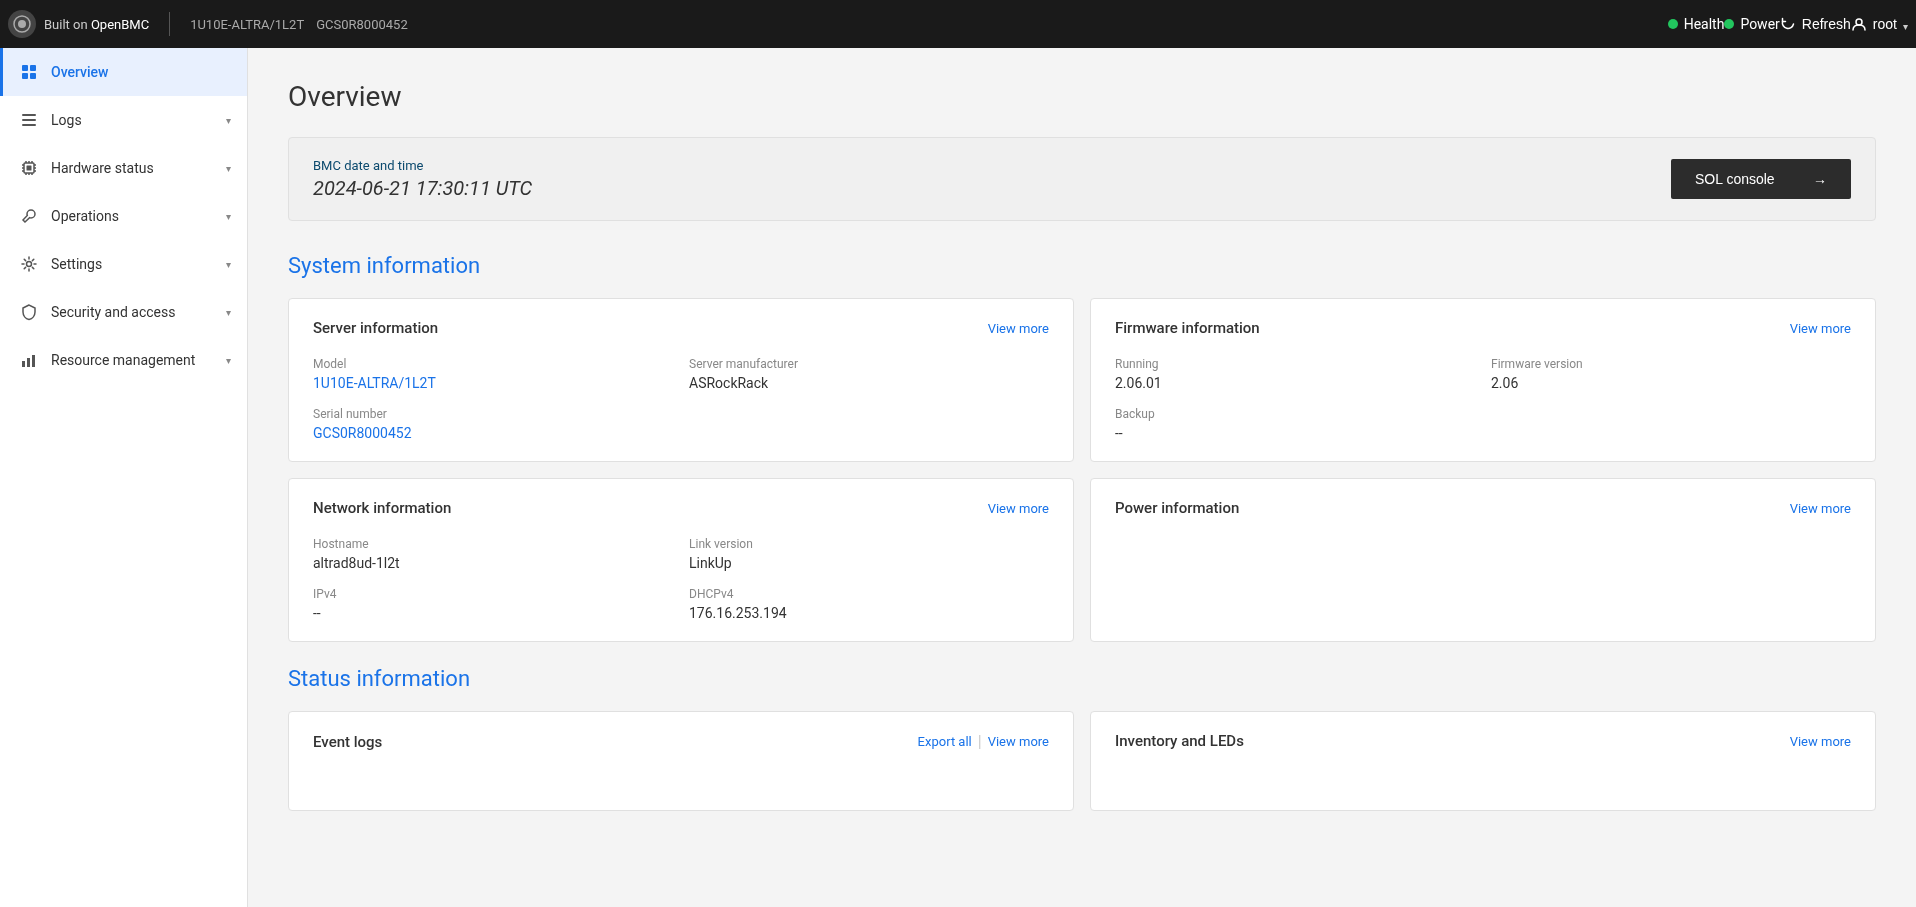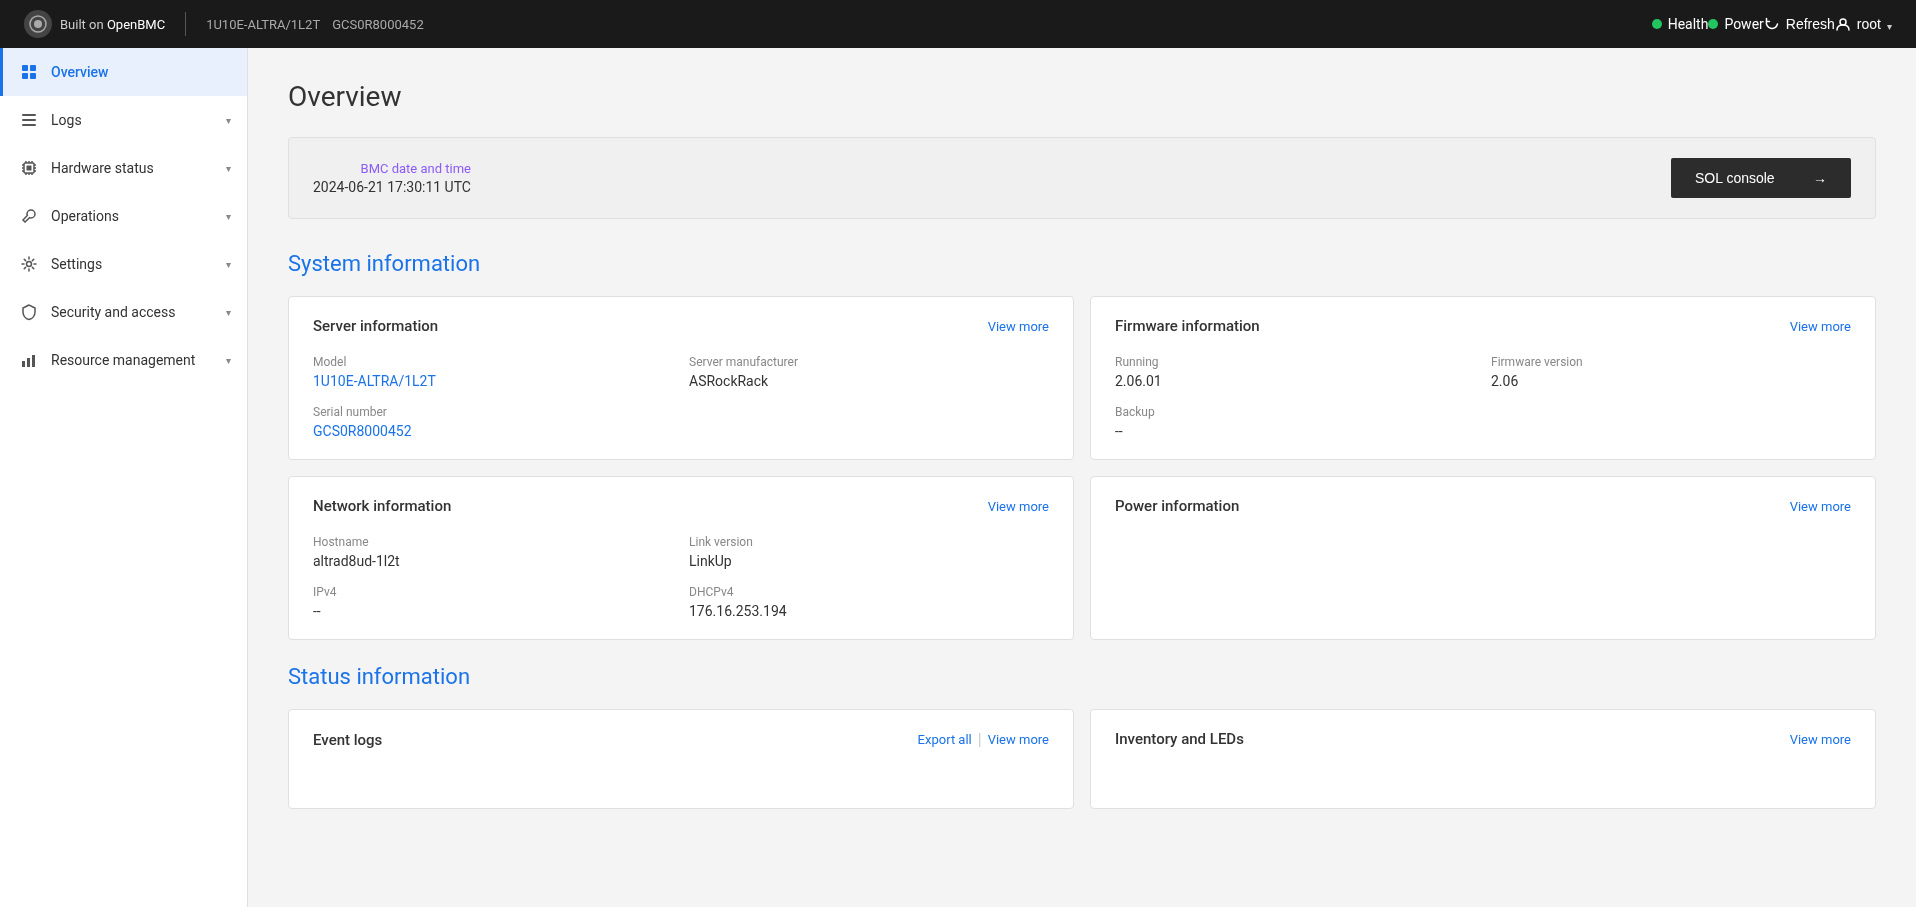--- a/index.html
+++ b/index.html
@@ -5,21 +5,21 @@
     * { box-sizing: border-box; margin: 0; padding: 0; }
     body { font-family: -apple-system, BlinkMacSystemFont, 'Segoe UI', Roboto, sans-serif; background: #f4f4f4; color: #333; display: flex; flex-direction: column; height: 100vh; }
 
     
     .topbar {
       background: #1a1a1a;
       color: #fff;
       display: flex;
       align-items: center;
       height: 48px;
-      padding: 0 24px;
+      padding: 0 8px;
       flex-shrink: 0;
       gap: 12px;
     }
     .topbar-logo {
       display: flex;
       align-items: center;
       gap: 8px;
       font-size: 14px;
     }
     .topbar-logo-icon {
@@ -139,22 +139,22 @@
     .bmc-card {
       background: #f0f0f0;
       border: 1px solid #e0e0e0;
       border-radius: 4px;
       padding: 20px 24px;
       display: flex;
       align-items: center;
       justify-content: space-between;
       margin-bottom: 32px;
     }
-    .bmc-label { font-size: 13px; color: #8b5cf6; margin-bottom: 3px; text-align: right; }
-    .bmc-value { font-size: 14px; color: #333; }
+    .bmc-label { font-size: 13px; color: #0c4a6e; margin-bottom: 3px; }
+    .bmc-value { font-size: 20px; color: #333; font-style: italic; }
     .sol-console-btn {
       background: #2c2c2c;
       color: #fff;
       border: none;
       padding: 12px 24px;
       font-size: 14px;
       cursor: pointer;
       display: flex;
       align-items: center;
       gap: 8px;

